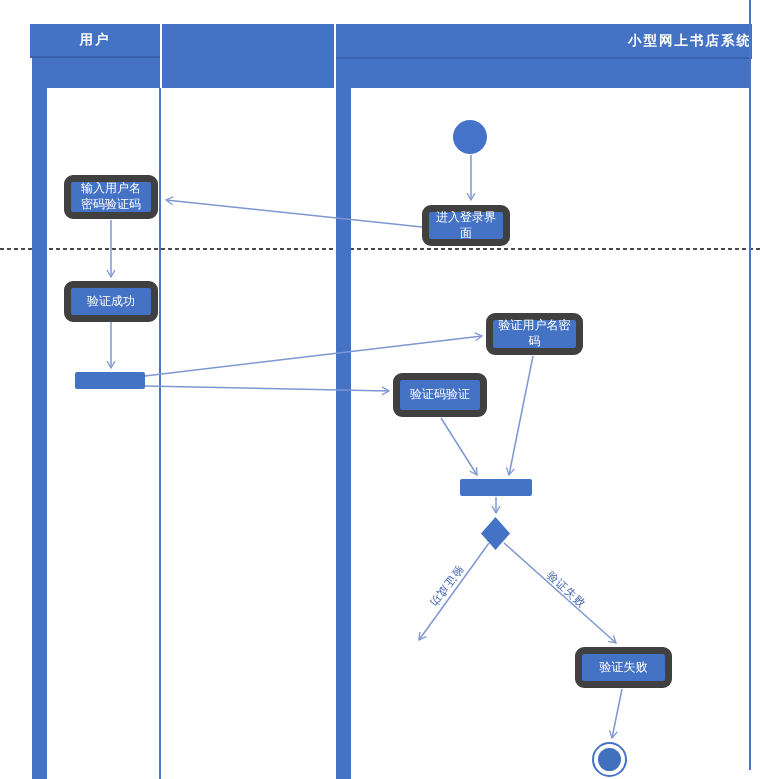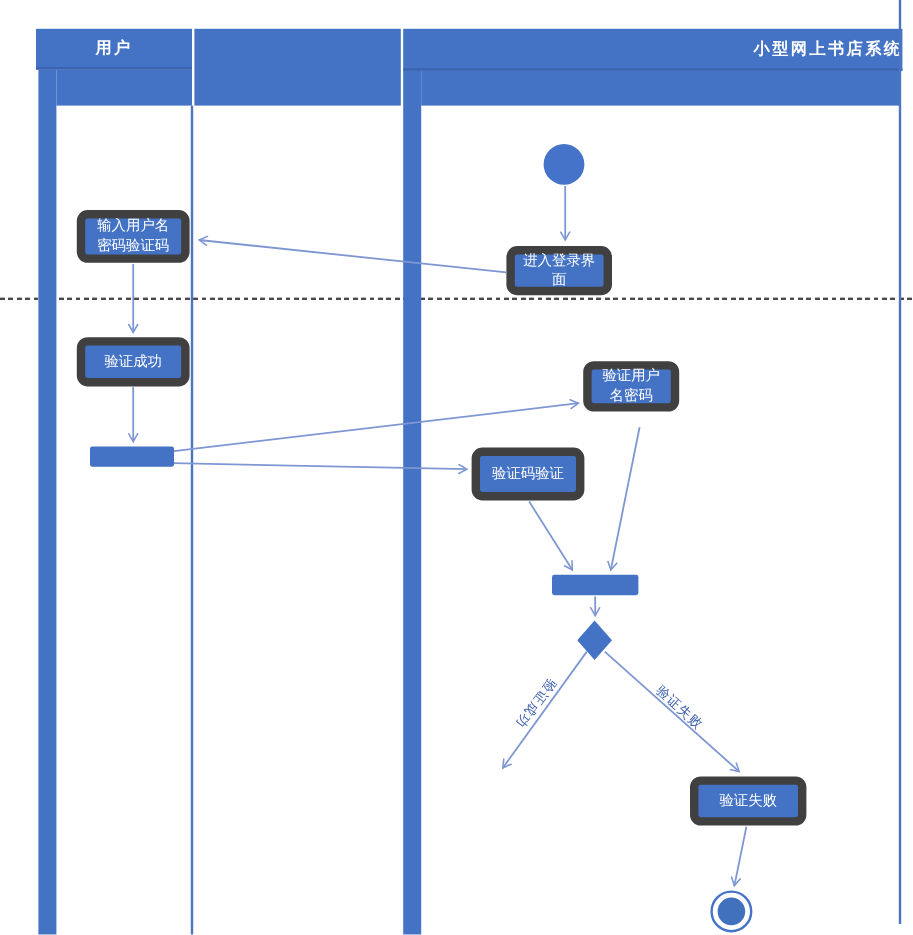--- a/index.html
+++ b/index.html
@@ -82,21 +82,21 @@
   <div class="activity" style="left:64px;top:175px;width:94px;height:44px;">
     <span>输入用户名密码验证码</span>
   </div>
 
   <div class="activity" style="left:64px;top:281px;width:94px;height:41px;">
     <span>验证成功</span>
   </div>
 
   <div class="sync-bar" style="left:75px;top:372px;width:70px;height:17px;"></div>
 
-  <div class="activity" style="left:486px;top:301px;width:80px;height:42px;justify-content:center;">
+  <div class="activity" style="left:486px;top:313px;width:97px;height:42px;justify-content:center;">
     <span>验证用户名密码</span>
   </div>
 
   <div class="activity" style="left:393px;top:373px;width:94px;height:44px;text-align:right;">
     <span>验证码验证</span>
   </div>
 
   <div class="sync-bar" style="left:460px;top:479px;width:72px;height:17px;"></div>
 
   <div class="decision" style="left:481px;top:517px;"></div>

